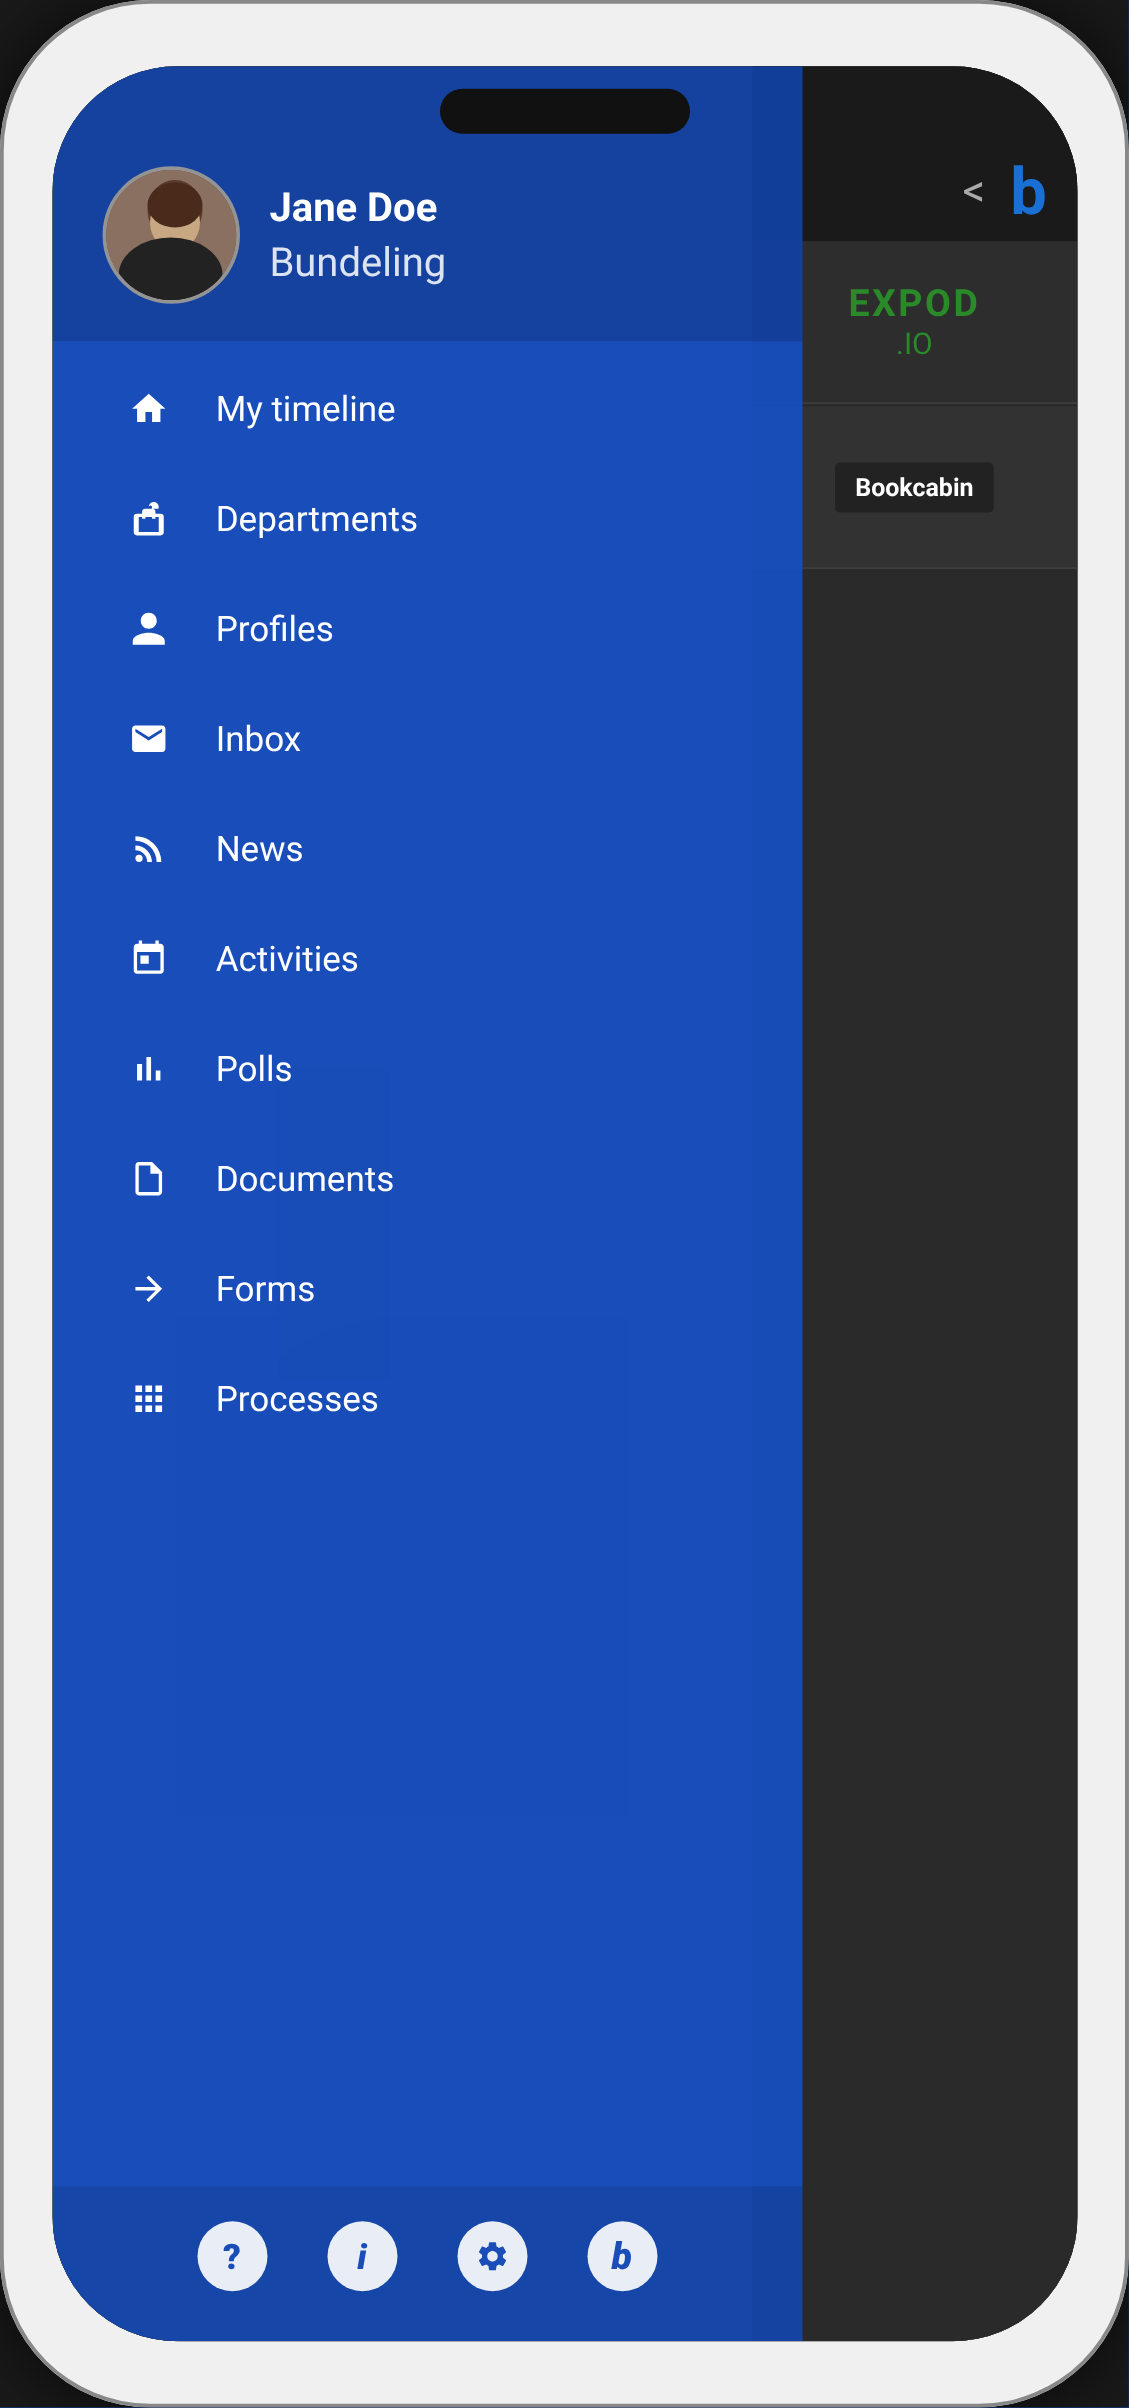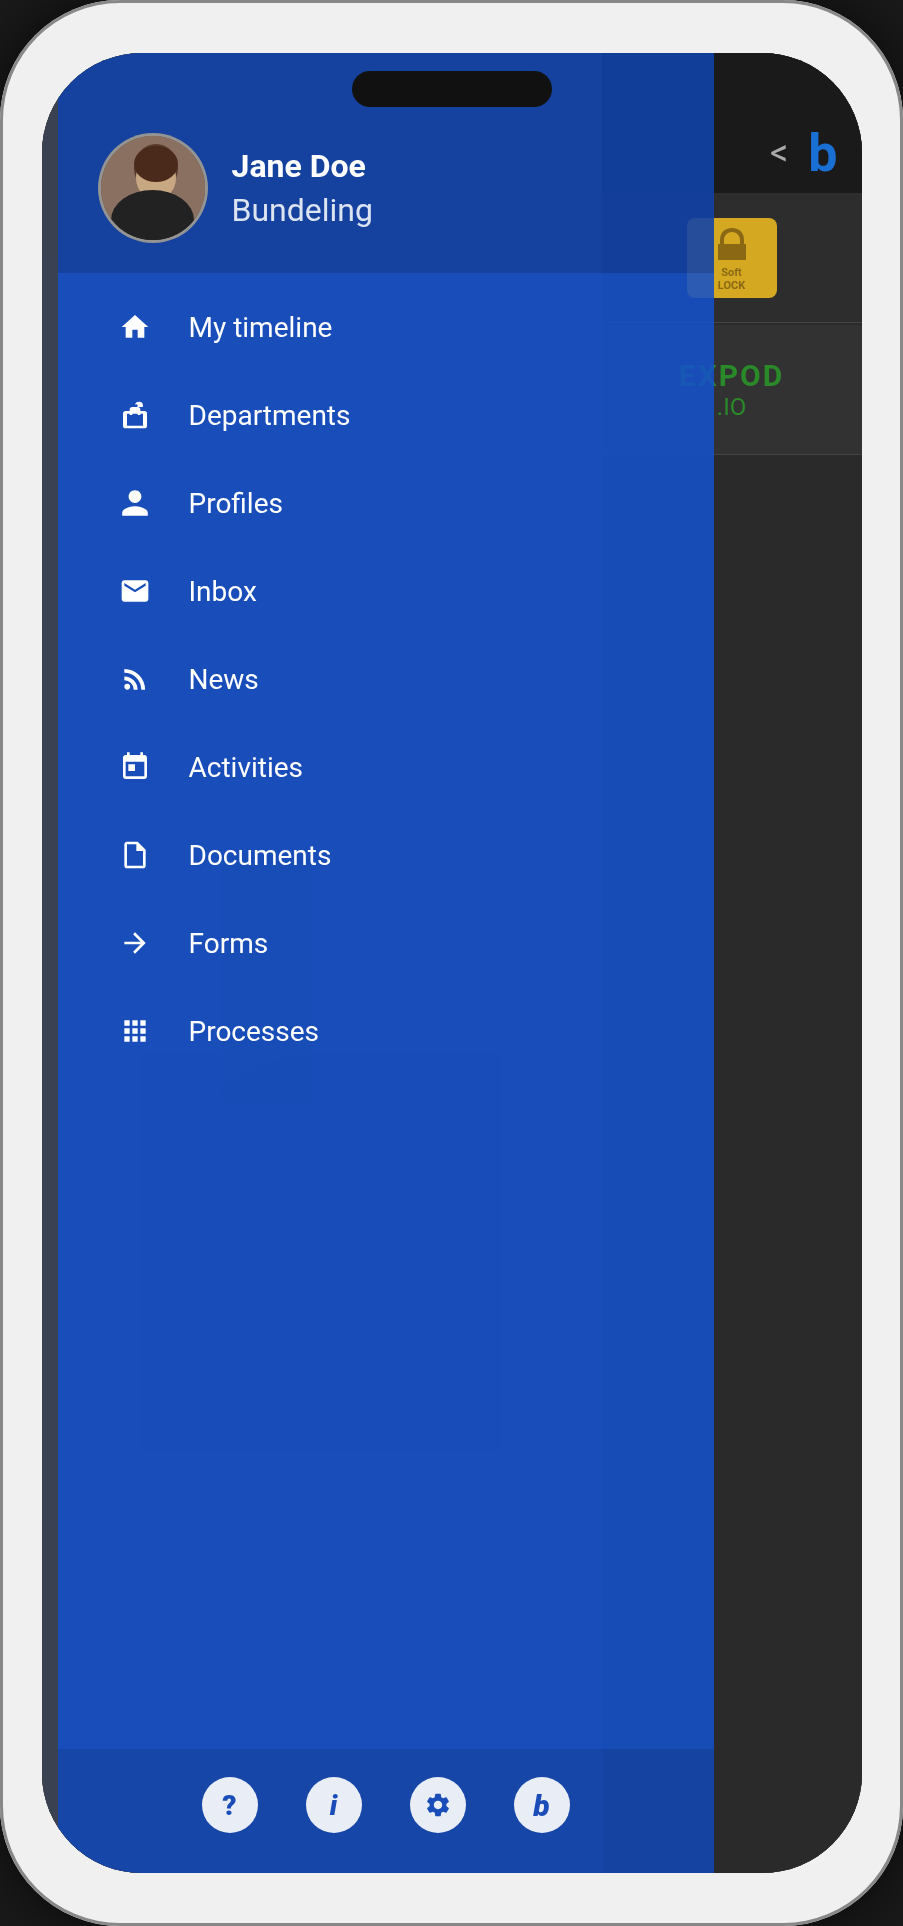--- a/index.html
+++ b/index.html
@@ -172,22 +172,22 @@
       border-radius: 4px;
       color: white;
       font-size: 20px;
       font-weight: bold;
     }
 
     
     .menu-overlay {
       position: absolute;
       top: 0;
-      left: 16px;
-      width: 656px;
+      left: 0;
+      width: 600px;
       height: 100%;
       background: rgba(20, 80, 200, 0.88);
       z-index: 10;
       display: flex;
       flex-direction: column;
     }
 
     
     .user-section {
       padding: 80px 40px 30px 40px;
@@ -331,39 +331,32 @@
         </svg>
       </div>
 
       <div class="right-panel">
         <div class="right-header">
           <span class="back-btn">&lt;</span>
           <span class="bundeling-logo">b</span>
         </div>
         <div class="logo-items">
 
-          <div class="logo-item">
-            <div class="softlock-logo">
-              <svg width="40" height="40" viewBox="0 0 40 40">
-                <path d="M20 4 C12 4 8 9 8 16 L8 20 L6 20 L6 36 L34 36 L34 20 L32 20 L32 16 C32 9 28 4 20 4 Z M20 8 C25 8 28 12 28 16 L28 20 L12 20 L12 16 C12 12 15 8 20 8 Z" fill="#8b6914"></path>
-                <circle cx="20" cy="28" r="4" fill="#8b6914"></circle>
-              </svg>
-              <div style="font-size:11px;color:#8b6914;font-weight:bold;margin-top:2px;">Soft</div>
-              <div style="font-size:11px;color:#8b6914;font-weight:bold;">LOCK</div>
-            </div>
-          </div>
 
 
           <div class="logo-item">
             <div class="expod-logo">
               <span class="expod-top">EXPOD</span>
               <span class="expod-bottom">.IO</span>
             </div>
           </div>
 
+          <div class="logo-item">
+            <span class="bookcabin-logo">Bookcabin</span>
+          </div>
         </div>
       </div>
 
       <div class="menu-overlay">
 
         <div class="user-section">
           <div class="avatar">
             <div class="avatar-person">
 
               <svg width="110" height="110" viewBox="0 0 110 110" style="position:absolute;top:0;left:0;">
@@ -440,20 +433,28 @@
           <div class="nav-item">
             <span class="nav-icon">
               <svg class="icon-svg" viewBox="0 0 24 24">
                   <path d="M19 3h-1V1h-2v2H8V1H6v2H5c-1.1 0-2 .9-2 2v14c0 1.1.9 2 2 2h14c1.1 0 2-.9 2-2V5c0-1.1-.9-2-2-2zm0 16H5V8h14v11zM7 10h5v5H7z"></path>
                 </svg>
             </span>
             <span class="nav-label">Activities</span>
           </div>
 
 
+          <div class="nav-item">
+            <span class="nav-icon">
+              <svg class="icon-svg" viewBox="0 0 24 24">
+                  <path d="M5 9.2h3V19H5zM10.6 5h2.8v14h-2.8zm5.6 8H19v6h-2.8z"></path>
+                </svg>
+            </span>
+            <span class="nav-label">Polls</span>
+          </div>
 
 
           <div class="nav-item">
             <span class="nav-icon">
               <svg class="icon-svg" viewBox="0 0 24 24">
                   <path d="M14 2H6c-1.1 0-2 .9-2 2v16c0 1.1.9 2 2 2h12c1.1 0 2-.9 2-2V8l-6-6zm4 18H6V4h7v5h5v11z"></path>
                 </svg>
             </span>
             <span class="nav-label">Documents</span>
           </div>

